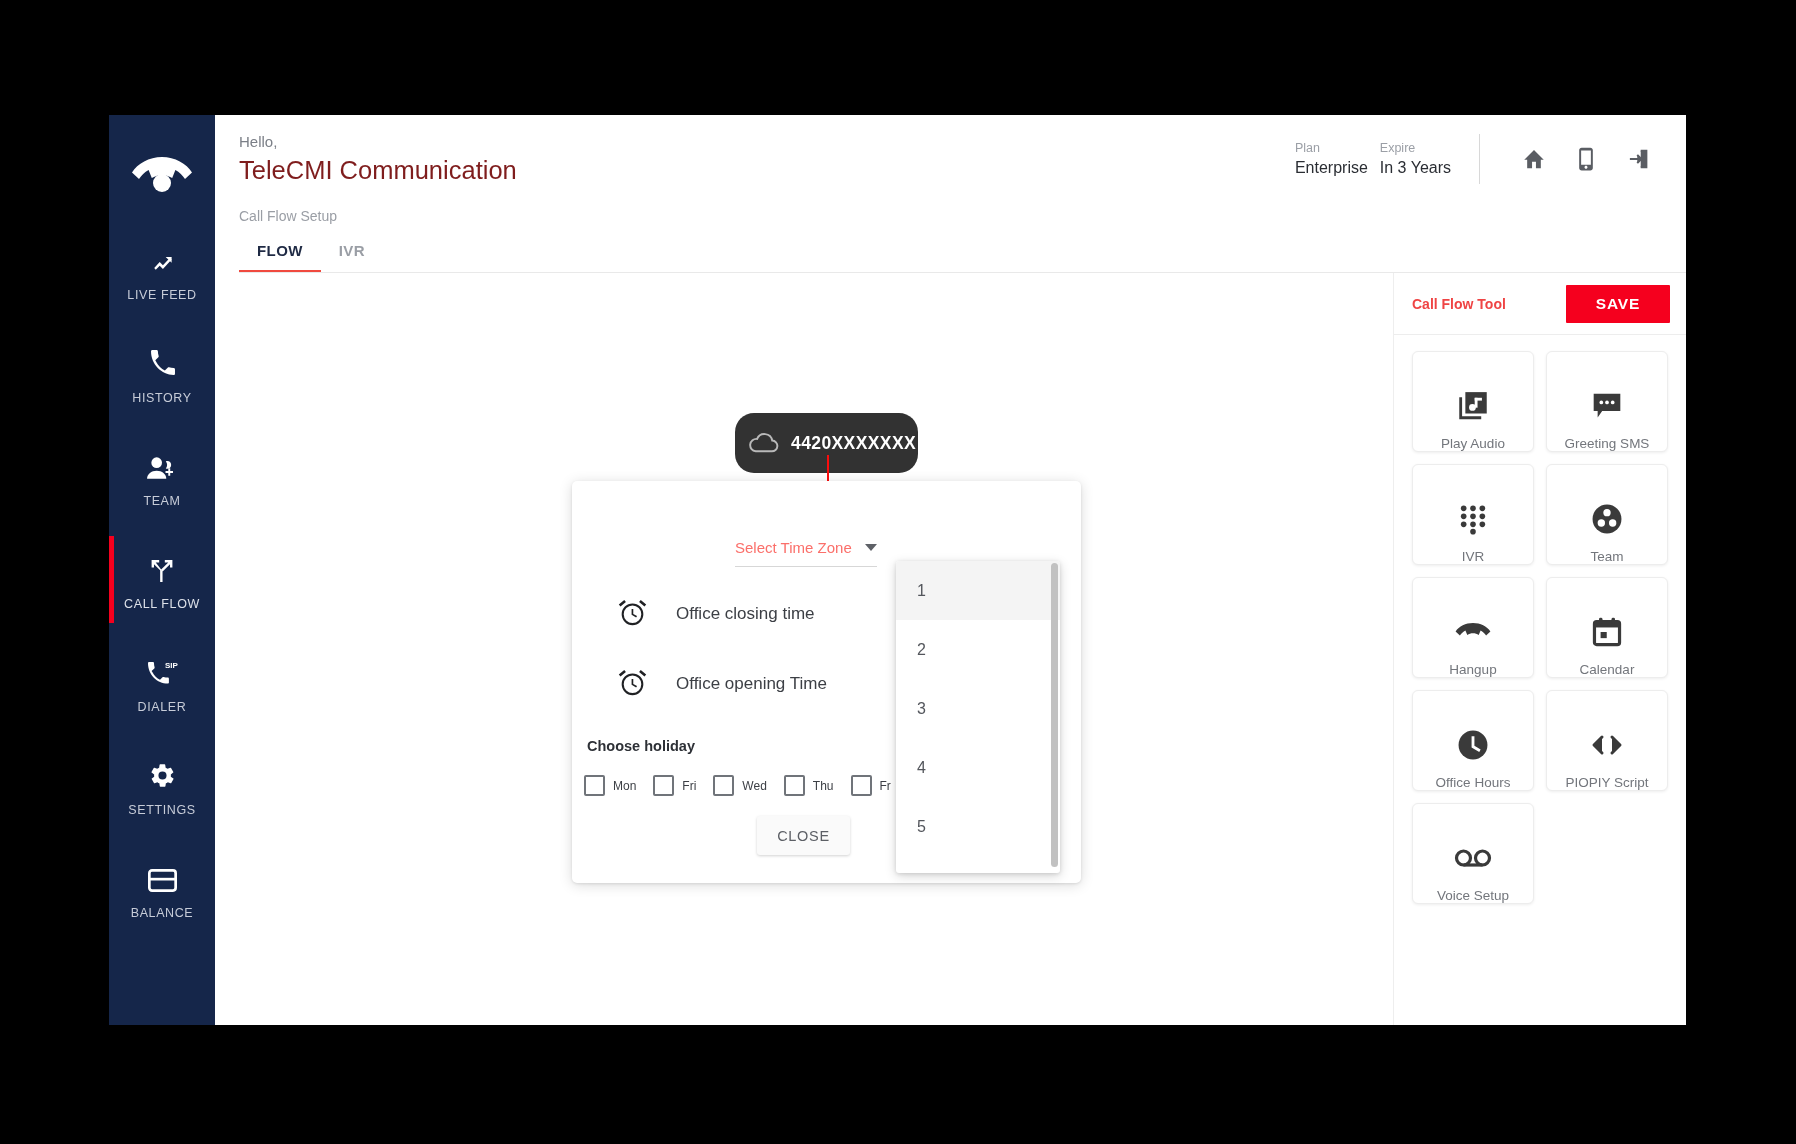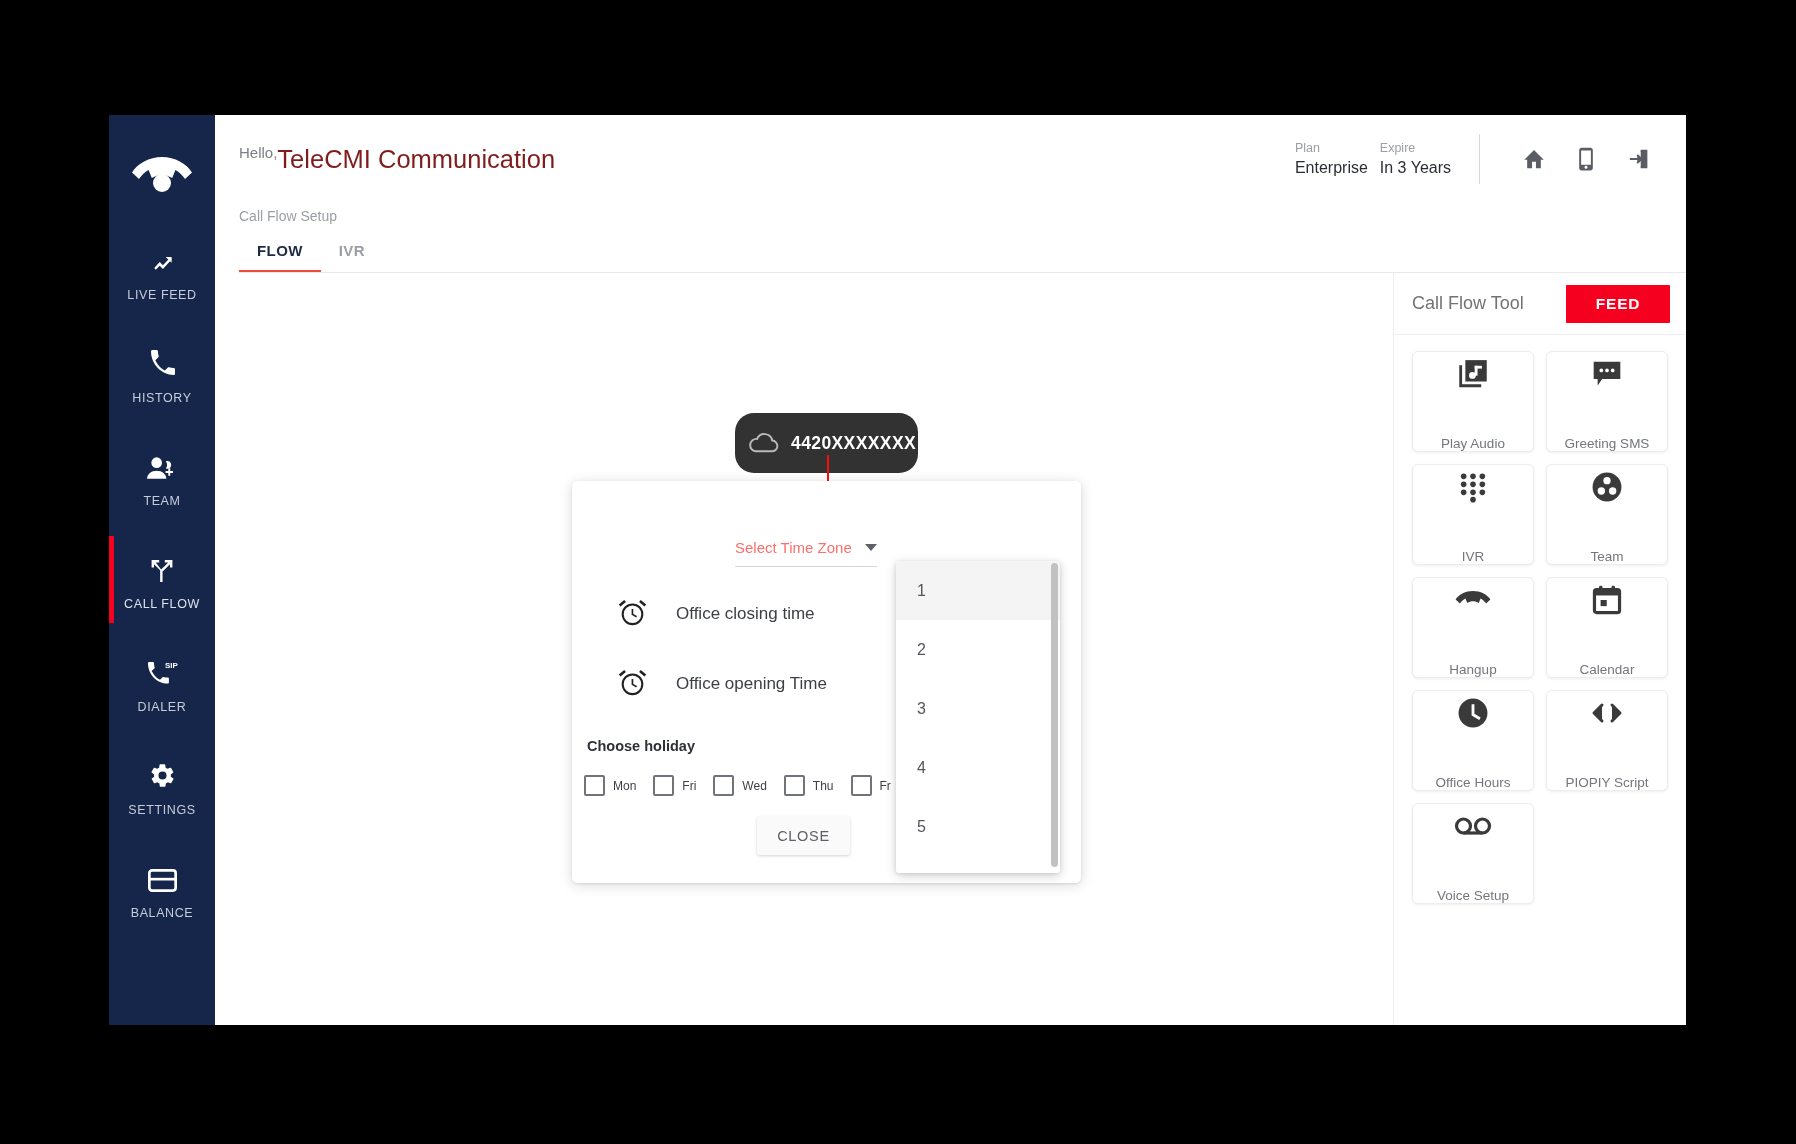--- a/index.html
+++ b/index.html
@@ -78,21 +78,21 @@
   }
 
   .topbar {
     height: 88px;
     flex: none;
     display: flex;
     align-items: center;
     padding: 0 22px 0 24px;
     position: relative;
   }
-  .greet-wrap { display: flex; flex-direction: row; justify-content: flex-start; }
+  .greet-wrap { display: flex; flex-direction: column; justify-content: flex-start; }
   .greet-hello {
     font-size: 15px;
     color: #7b7f87;
     line-height: 20px;
     margin-bottom: 2px;
   }
   .greet-name {
     font-size: 25.5px;
     color: #7f1d1d;
     line-height: 32px;
@@ -328,22 +328,23 @@
     background: #ffffff;
   }
   .tool-head {
     height: 62px;
     display: flex;
     align-items: center;
     padding: 0 16px 0 18px;
     border-bottom: 1px solid #ededed;
   }
   .tool-title {
-    font-size: 18px;
-    color: #737373;
+    font-size: 14px;
+    color: #ef4444;
+    font-weight: bold;
   }
   .save-btn {
     margin-left: auto;
     width: 104px; height: 38px;
     background: #f5001e;
     color: #ffffff;
     border: none;
     font-size: 15.5px;
     font-weight: bold;
     letter-spacing: 0.8px;
@@ -359,21 +360,21 @@
   }
   .tool-card {
     height: 101px;
     background: #ffffff;
     border: 1px solid #ededed;
     border-radius: 6px;
     box-shadow: 0 1px 3px rgba(0,0,0,0.07);
     display: flex;
     flex-direction: column;
     align-items: center;
-    justify-content: space-between;
+    justify-content: flex-end;
     cursor: pointer;
   }
   .tool-ico {
     height: 44px;
     display: flex; align-items: center; justify-content: center;
   }
   .tool-ico svg { display: block; fill: #3a3a3a; }
   .tool-lbl {
     font-size: 13.5px;
     color: #73767c;
@@ -595,21 +596,21 @@
             <div class="dd-item">5</div>
             <div class="dd-scroll"></div>
           </div>
         </div>
 
       </div>
 
       <aside class="toolpanel">
         <div class="tool-head">
           <span class="tool-title">Call Flow Tool</span>
-          <button class="save-btn">FEED</button>
+          <button class="save-btn">SAVE</button>
         </div>
 
         <div class="tool-grid">
 
           <div class="tool-card">
             <span class="tool-ico">
               <svg width="34" height="34" viewBox="0 0 24 24">
                 <path d="M2.3 5.8h2v13.5h13.5v2H2.3z"></path>
                 <path d="M6.6 2.2h15.1v15.1H6.6z"></path>
                 <circle cx="11.6" cy="13" r="2.4" fill="#ffffff"></circle>

